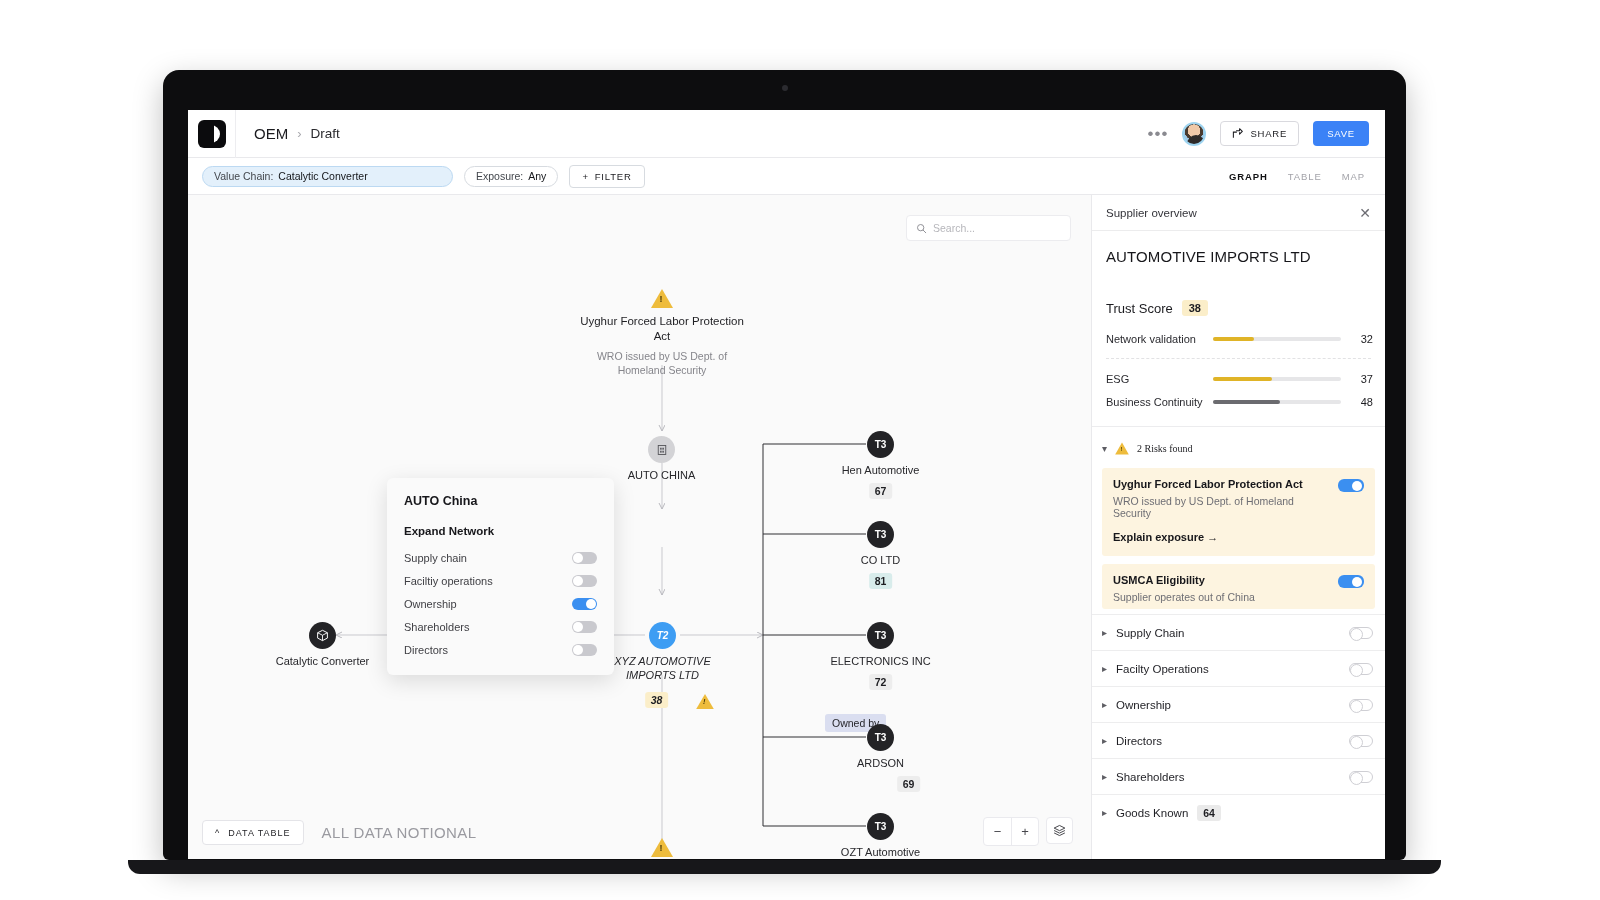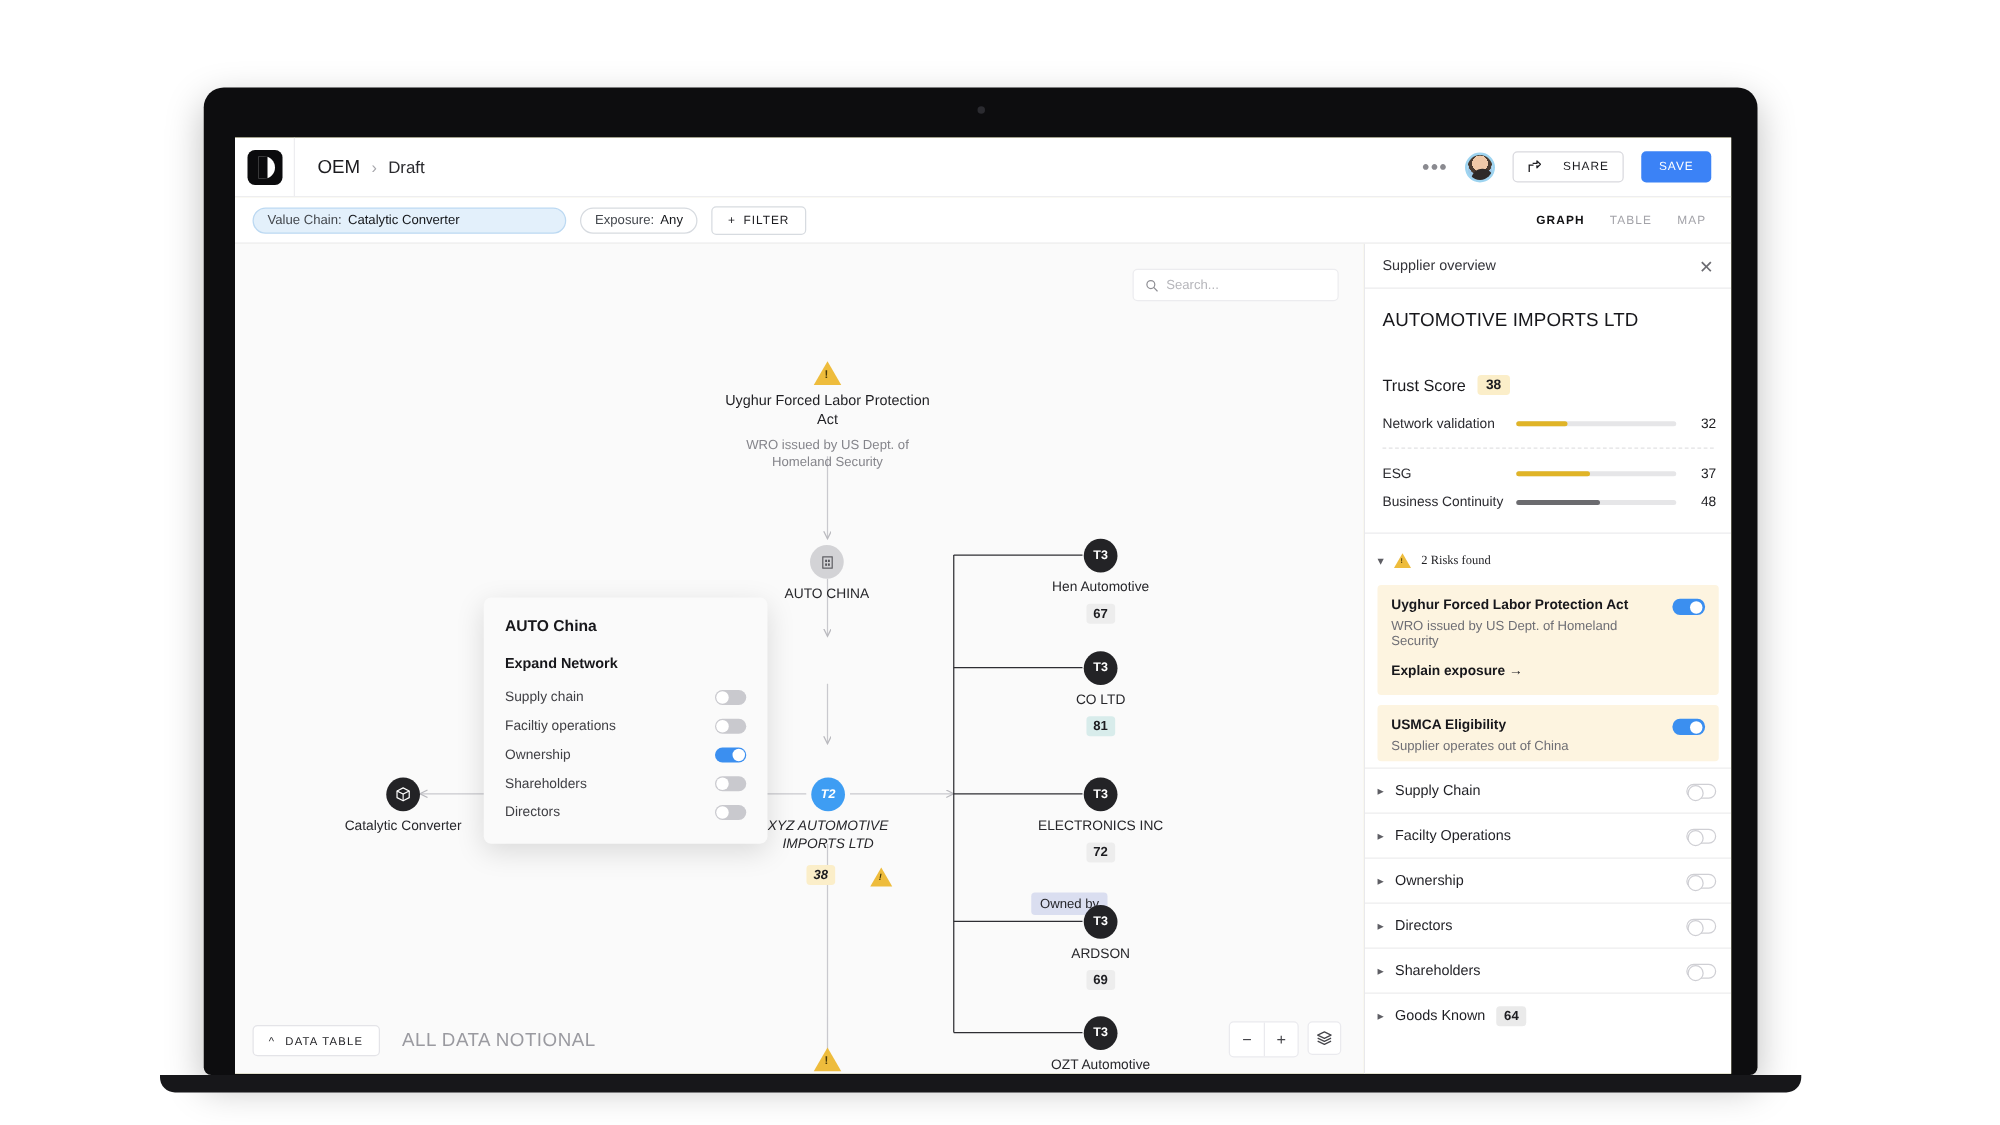--- a/index.html
+++ b/index.html
@@ -23,21 +23,21 @@
     box-shadow: 0 10px 30px rgba(0,0,0,.25);
   }
   #camera {
     position: absolute; left: 50%; top: 15px; transform: translateX(-50%);
     width: 6px; height: 6px; border-radius: 50%;
     background: #2b2b30;
   }
   #screen {
     position: absolute; left: 25px; top: 40px;
     width: 1197px; height: 749px;
-    background: #fef9c3;
+    background: #22c55e;
     overflow: hidden;
   }
   #base-lip {
     position: absolute; left: -35px; top: 790px;
     width: 1313px; height: 14px;
     background: #17171a;
     border-radius: 0 0 12px 12px;
   }
   #macbook-label {
     position: absolute; left: 0; top: 800px; width: 1243px;
@@ -75,21 +75,21 @@
   #avatar {
     width: 24px; height: 24px; border-radius: 50%;
     background: radial-gradient(circle at 50% 34%, #f0c9a8 0 38%, #4a3b30 39% 56%, #9ec9e8 57%);
     border: 2px solid #9ed4f0; position: relative; overflow: hidden;
   }
   #avatar::after {
     content:""; position:absolute; left:3px; bottom:0; width:18px; height:9px;
     background:#2e2a28; border-radius: 9px 9px 0 0;
   }
   .btn-share {
-    height: 25px; padding: 0 11px; display: flex; align-items: center; gap: 17px;
+    height: 25px; padding: 0 11px; display: flex; align-items: center; gap: 7px;
     border: 1px solid #d9d9de; border-radius: 4px; background: #fff;
     font-size: 9.5px; letter-spacing: .8px; color: #1b1b1f; cursor: pointer;
   }
   .btn-save {
     height: 25px; padding: 0 14px; display: flex; align-items: center;
     border-radius: 4px; background: #3b82f6; color: #fff;
     font-size: 9.5px; letter-spacing: .8px; cursor: pointer;
   }
 
   
@@ -416,21 +416,21 @@
 
         <div class="node" style="left:679px; top:427px;">
           <div class="dot">T3</div>
           <div class="nlabel">ELECTRONICS INC</div>
           <div class="score" style="top:52px;">72</div>
         </div>
 
         <div class="node" style="left:679px; top:529px;">
           <div class="dot">T3</div>
           <div class="nlabel">ARDSON</div>
-          <div class="score" style="top:52px;">69</div>
+          <div class="score" style="top:52px;margin-left:28px;">69</div>
         </div>
 
         <div class="node" style="left:679px; top:618px;">
           <div class="dot">T3</div>
           <div class="nlabel">OZT Automotive</div>
         </div>
 
         <div class="risk-block" style="left:384px; top:643px;">
           <div style="display:flex;justify-content:center;">
             <div class="warn-tri"></div>

